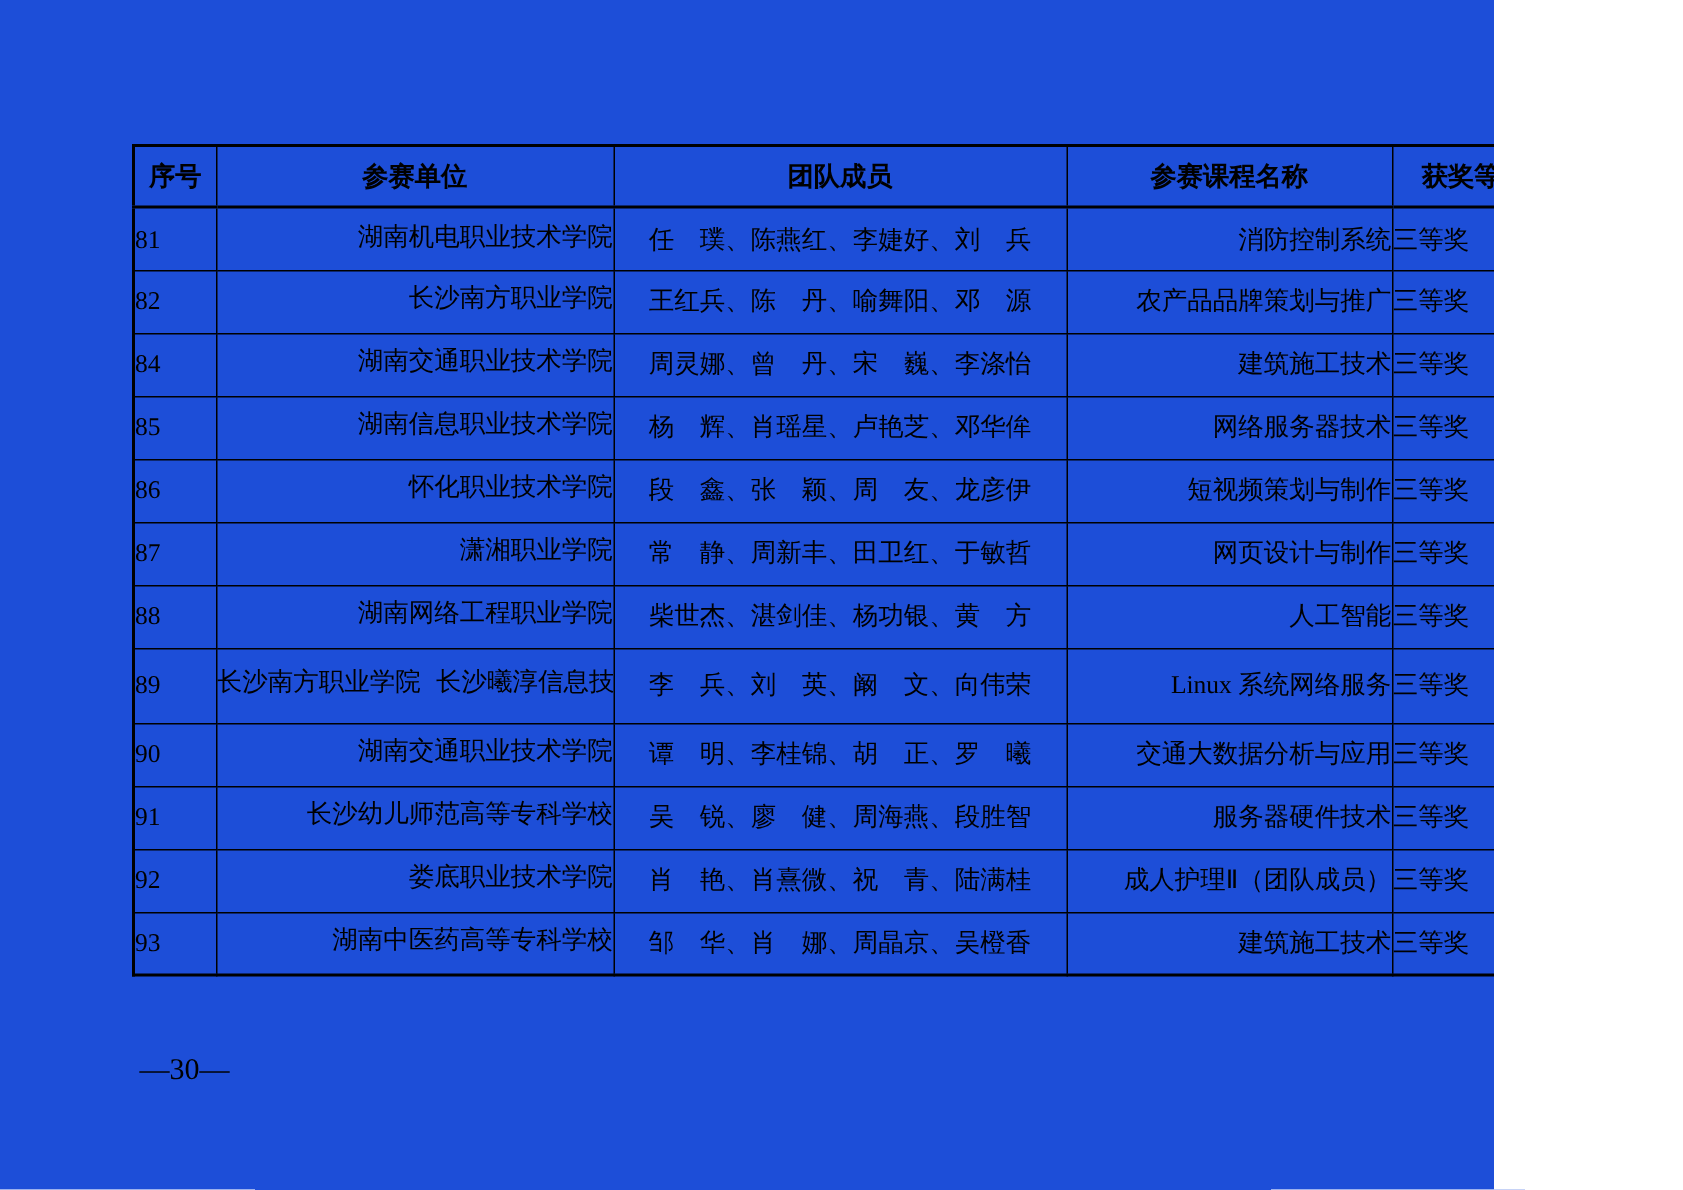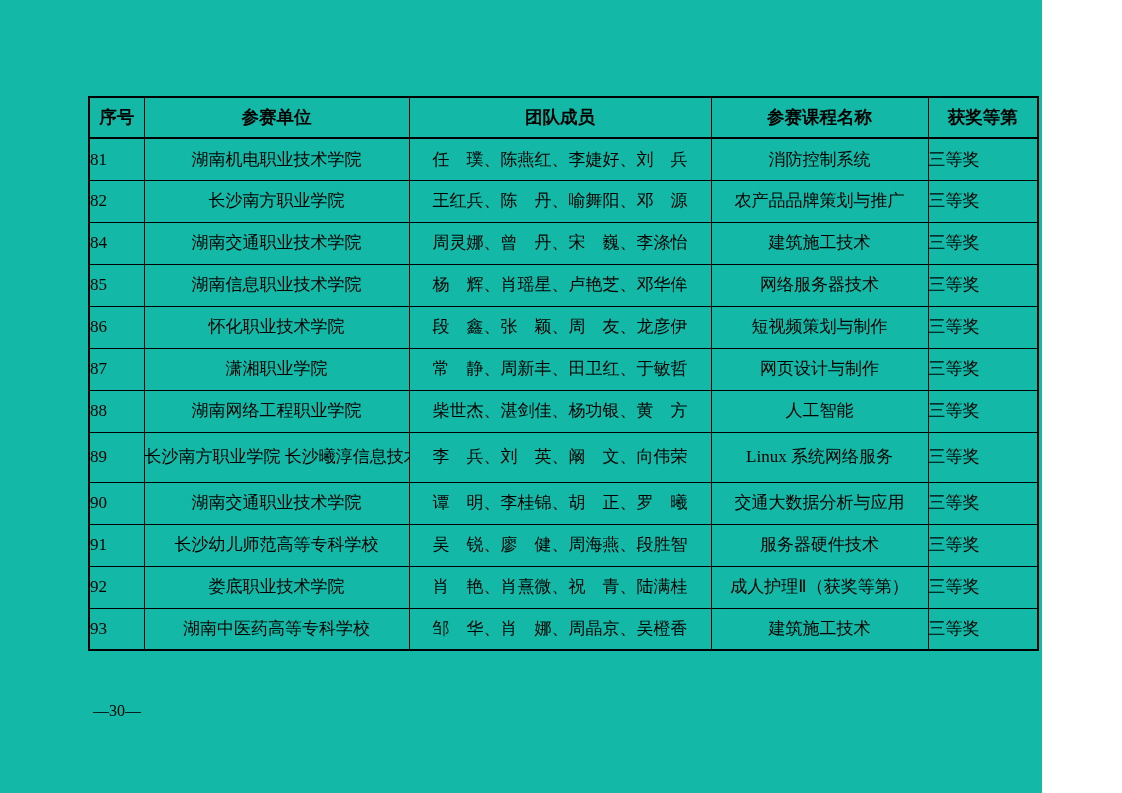--- a/index.html
+++ b/index.html
@@ -4,25 +4,24 @@
 <style>
   html, body {
     margin: 0;
     padding: 0;
     background: #ffffff;
   }
   .page {
     position: relative;
     width: 996px;
     height: 793px;
-    background: #14b8a6;
+    background: #1d4ed8;
     font-family: "Liberation Serif", serif;
     color: #000000;
     overflow: hidden;
-    padding-left: 46px;
   }
   table.awards {
     position: absolute;
     left: 88px;
     top: 96px;
     width: 949px;
     border-collapse: collapse;
     table-layout: fixed;
     border: 2px solid #000000;
   }
@@ -53,46 +52,47 @@
   }
   table.awards tbody tr { height: 42px; }
   table.awards tbody tr.tall { height: 50px; }
 
   td.c-no {
     text-align: left;
     font-family: "Liberation Serif", serif;
     font-size: 17px;
   }
   td.c-unit {
-    text-align: center;
+    text-align: right;
     padding-left: 11px;
     padding-right: 4px;
     white-space: pre-line;
     line-height: 1.3;
+    font-family: Liberation Mono, monospace;
   }
   td.c-team {
     text-align: center;
     padding-left: 8px;
     padding-right: 2px;
   }
   td.c-course {
-    text-align: center;
+    text-align: right;
     padding-left: 8px;
     padding-right: 2px;
     margin-top: 28px;
   }
   td.c-award {
     text-align: left;
   }
   .footer {
     position: absolute;
     left: 93px;
     top: 702px;
     font-family: "Liberation Serif", serif;
-    font-size: 16px;
+    font-size: 20px;
     color: #000000;
     letter-spacing: 0px;
   }
 </style>
 </head>
 <body>
 
 <div class="page">
   <table class="awards">
     <colgroup>
@@ -180,21 +180,21 @@
     <td class="c-no">91</td>
     <td class="c-unit">长沙幼儿师范高等专科学校</td>
     <td class="c-team">吴　锐、廖　健、周海燕、段胜智</td>
     <td class="c-course">服务器硬件技术</td>
     <td class="c-award">三等奖</td>
   </tr>
         <tr>
     <td class="c-no">92</td>
     <td class="c-unit">娄底职业技术学院</td>
     <td class="c-team">肖　艳、肖熹微、祝　青、陆满桂</td>
-    <td class="c-course">成人护理Ⅱ（获奖等第）</td>
+    <td class="c-course">成人护理Ⅱ（团队成员）</td>
     <td class="c-award">三等奖</td>
   </tr>
         <tr>
     <td class="c-no">93</td>
     <td class="c-unit">湖南中医药高等专科学校</td>
     <td class="c-team">邹　华、肖　娜、周晶京、吴橙香</td>
     <td class="c-course">建筑施工技术</td>
     <td class="c-award">三等奖</td>
   </tr>
       </tbody>

